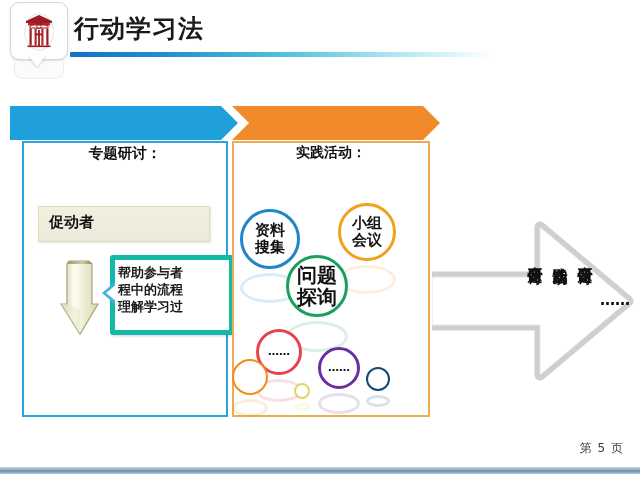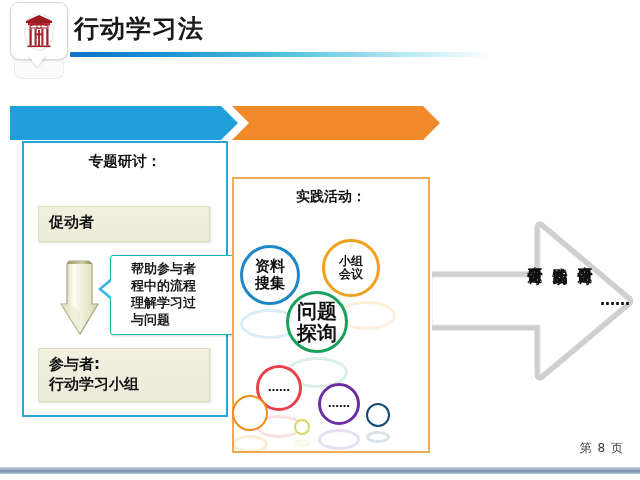--- a/index.html
+++ b/index.html
@@ -104,29 +104,27 @@
   }
   .panel-left {
     left: 22px;
     width: 206px;
     border: 2px solid #2ba3dc;
   }
   .panel-right {
     left: 232px;
     width: 198px;
     border: 2px solid #edab52;
-    margin-top: 36px;
   }
   .panel-heading {
     text-align: center;
     font-size: 14.5px;
     font-weight: bold;
     color: #111111;
     line-height: 1.38;
-    padding-top: 8px;
   }
   .panel-heading .ln { display: block; white-space: nowrap; }
   .panel-right .panel-heading { font-size: 14px; }
 
   
   .beige {
     position: absolute;
     left: 14px;
     width: 172px;
     background: linear-gradient(to bottom, #f2f1e0 0%, #eceada 100%);
@@ -149,30 +147,30 @@
     left: 34px; top: 112px;
     width: 42px; height: 84px;
   }
 
   
   .callout {
     position: absolute;
     left: 86px; top: 112px;
     width: 124px; height: 80px;
     background: #ffffff;
-    border: 1px solid #14b8a6;
+    border: 5px solid #14b8a6;
     border-radius: 3px;
     box-shadow: 1px 1px 3px rgba(0,0,0,0.18);
     box-sizing: border-box;
     font-family: "DejaVu Serif", "Liberation Serif", serif;
     font-size: 13px;
     font-weight: bold;
     color: #1a1a1a;
     line-height: 1.32;
-    padding: 4px 0 0 20px;
+    padding: 4px 0 0 3px;
   }
   .callout .ln { display: block; white-space: nowrap; }
   .callout-tail {
     position: absolute;
     left: -13px; top: 22px;
     width: 0; height: 0;
     border-top: 11px solid transparent;
     border-bottom: 11px solid transparent;
     border-right: 13px solid #3fb3e4;
   }
@@ -315,43 +313,38 @@
         <path d="M9 49 L3 49 L22 79 L22 55 Z" fill="#e9e7cd" opacity="0.55"></path>
       </svg>
     </div>
 
     <div class="callout">
       <div class="callout-tail"></div>
       <div class="callout-tail-inner"></div>
       <span class="ln">帮助参与者</span>
       <span class="ln">程中的流程</span>
       <span class="ln">理解学习过</span>
-      <span class="ln">与问题</span>
-    </div>
-
-    <div class="beige beige-2">
-      <span class="ln">参与者:</span>
-      <span class="ln">行动学习小组</span>
-    </div>
+    </div>
+
   </div>
 
   <div class="panel panel-right">
     <div class="panel-heading">
       <span class="ln">实践活动：</span>
     </div>
     <div id="bubble-host">
         <div class="bubble-refl" style="left: 6px; top: 130px; width: 60px; height: 30px; border: 3px solid rgb(31, 134, 200);"></div>
         <div class="bubble" style="left: 6px; top: 66px; width: 60px; height: 60px; border: 3px solid rgb(31, 134, 200); font-size: 15px; z-index: 10;">
           <div>
             <span class="ln">资料</span>
             <span class="ln">搜集</span>
           </div>
         </div>
         <div class="bubble-refl" style="left: 104px; top: 122px; width: 58px; height: 29px; border: 3px solid rgb(240, 161, 30);"></div>
-        <div class="bubble" style="left: 88px; top: 60px; width: 58px; height: 58px; border: 3px solid rgb(240, 161, 30); font-size: 12px; z-index: 11;">
+        <div class="bubble" style="left: 104px; top: 60px; width: 58px; height: 58px; border: 3px solid rgb(240, 161, 30); font-size: 15px; z-index: 11;">
           <div>
             <span class="ln">小组</span>
             <span class="ln">会议</span>
           </div>
         </div>
         <div class="bubble-refl" style="left: 52px; top: 178px; width: 62px; height: 31px; border: 3px solid rgb(25, 160, 94);"></div>
         <div class="bubble" style="left: 52px; top: 112px; width: 62px; height: 62px; border: 3px solid rgb(25, 160, 94); font-size: 20px; z-index: 12;">
           <div>
             <span class="ln">问题</span>
             <span class="ln">探询</span>
@@ -392,16 +385,16 @@
     </svg>
   </div>
 
   <div class="arrow-labels">
     <div class="vdots">……</div>
     <div class="vtext">专题研讨</div>
     <div class="vtext">实践活动</div>
     <div class="vtext">专题研讨</div>
   </div>
 
-  <div class="page-num">第 8 页</div>
+  <div class="page-num">第 5 页</div>
   <div class="footer-bar"></div>
 
 </div>
 
 </body></html>

